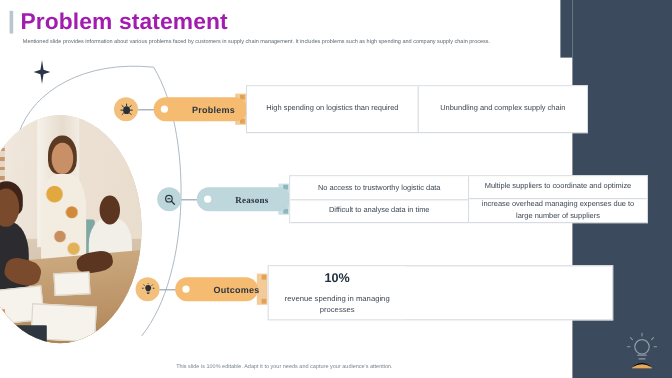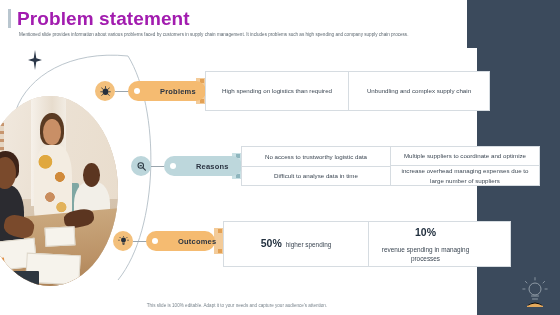--- a/index.html
+++ b/index.html
@@ -351,21 +351,21 @@
         <path d="M7.5 7.3 L10.2 10" stroke="#2b3842" stroke-width="1.2" stroke-linecap="round"></path>
         <path d="M3.2 5.6 q2-2.4 4 0" fill="#2b3842"></path>
       </svg>
     </div>
     <div class="connector" style="left:151px; top:166px; width:14px;"></div>
 
     <div class="pill-tail teal" style="left:232px; top:153px;"></div>
     <div class="tab-mark teal" style="left:236px; top:154px;"></div>
     <div class="tab-mark teal" style="left:236px; top:174px;"></div>
 
-    <div class="pill teal" style="left:164px; top:156px; width:78px;">
+    <div class="pill teal" style="left:164px; top:156px; width:78px;font-family:Liberation Serif, serif;">
       <span class="dot"></span>
       <span>Reasons</span>
     </div>
 
     <div class="boxes" style="left:241px; top:146px; width:299px; height:40px;">
       <div class="box-stack" style="width:149px;">
         <div class="box" style="height:20px;">No access to trustworthy  logistic data</div>
         <div class="box" style="height:20px;">Difficult to analyse data in time</div>
       </div>
       <div class="box-stack" style="width:150px; border-left:.7px solid #d6dce1;">
@@ -389,26 +389,20 @@
     <div class="pill-tail orange" style="left:214px; top:228px;"></div>
     <div class="tab-mark orange" style="left:218px; top:229px;"></div>
     <div class="tab-mark orange" style="left:218px; top:249px;"></div>
 
     <div class="pill orange" style="left:146px; top:231px; width:69px;">
       <span class="dot"></span>
       <span>Outcomes</span>
     </div>
 
     <div class="boxes" style="left:223px; top:221px; width:288px; height:46px;">
-      <div class="box" style="width:144px;">
-        <div class="stat">
-          <span class="num">50%</span>
-          <span class="lbl">higher spending</span>
-        </div>
-      </div>
       <div class="box" style="width:114px;text-align:center;">
         <div class="stat">
           <span class="num">10%</span>
           <span class="lbl">revenue spending in managing processes</span>
         </div>
       </div>
     </div>
   </div>
 
   <div class="deco-bulb">

